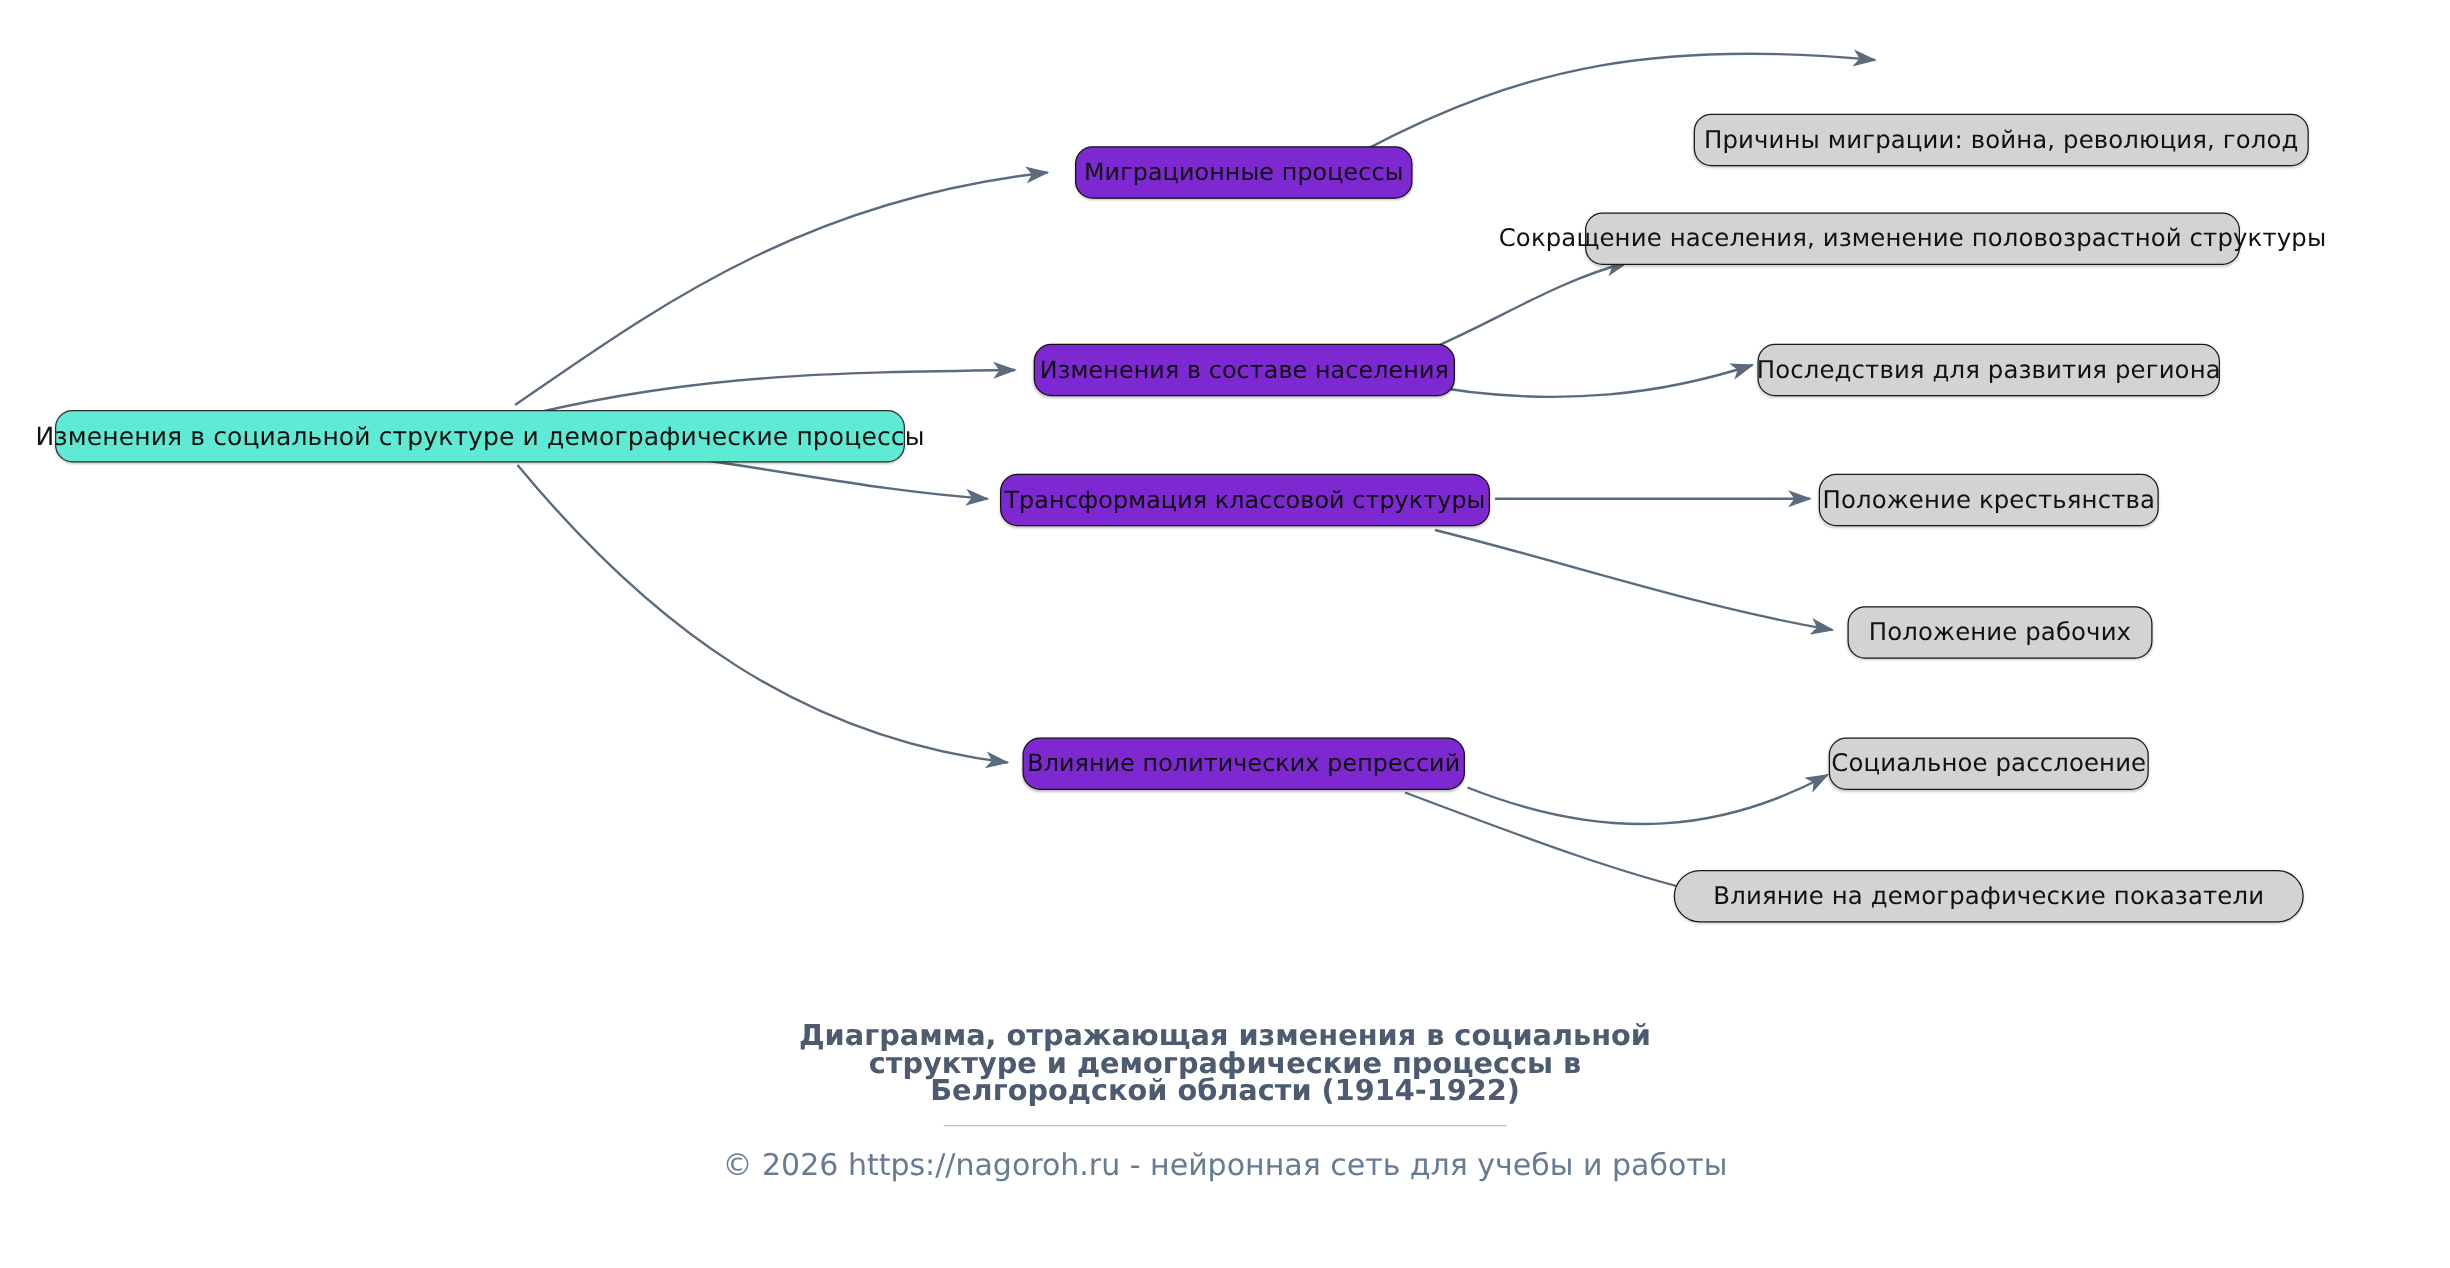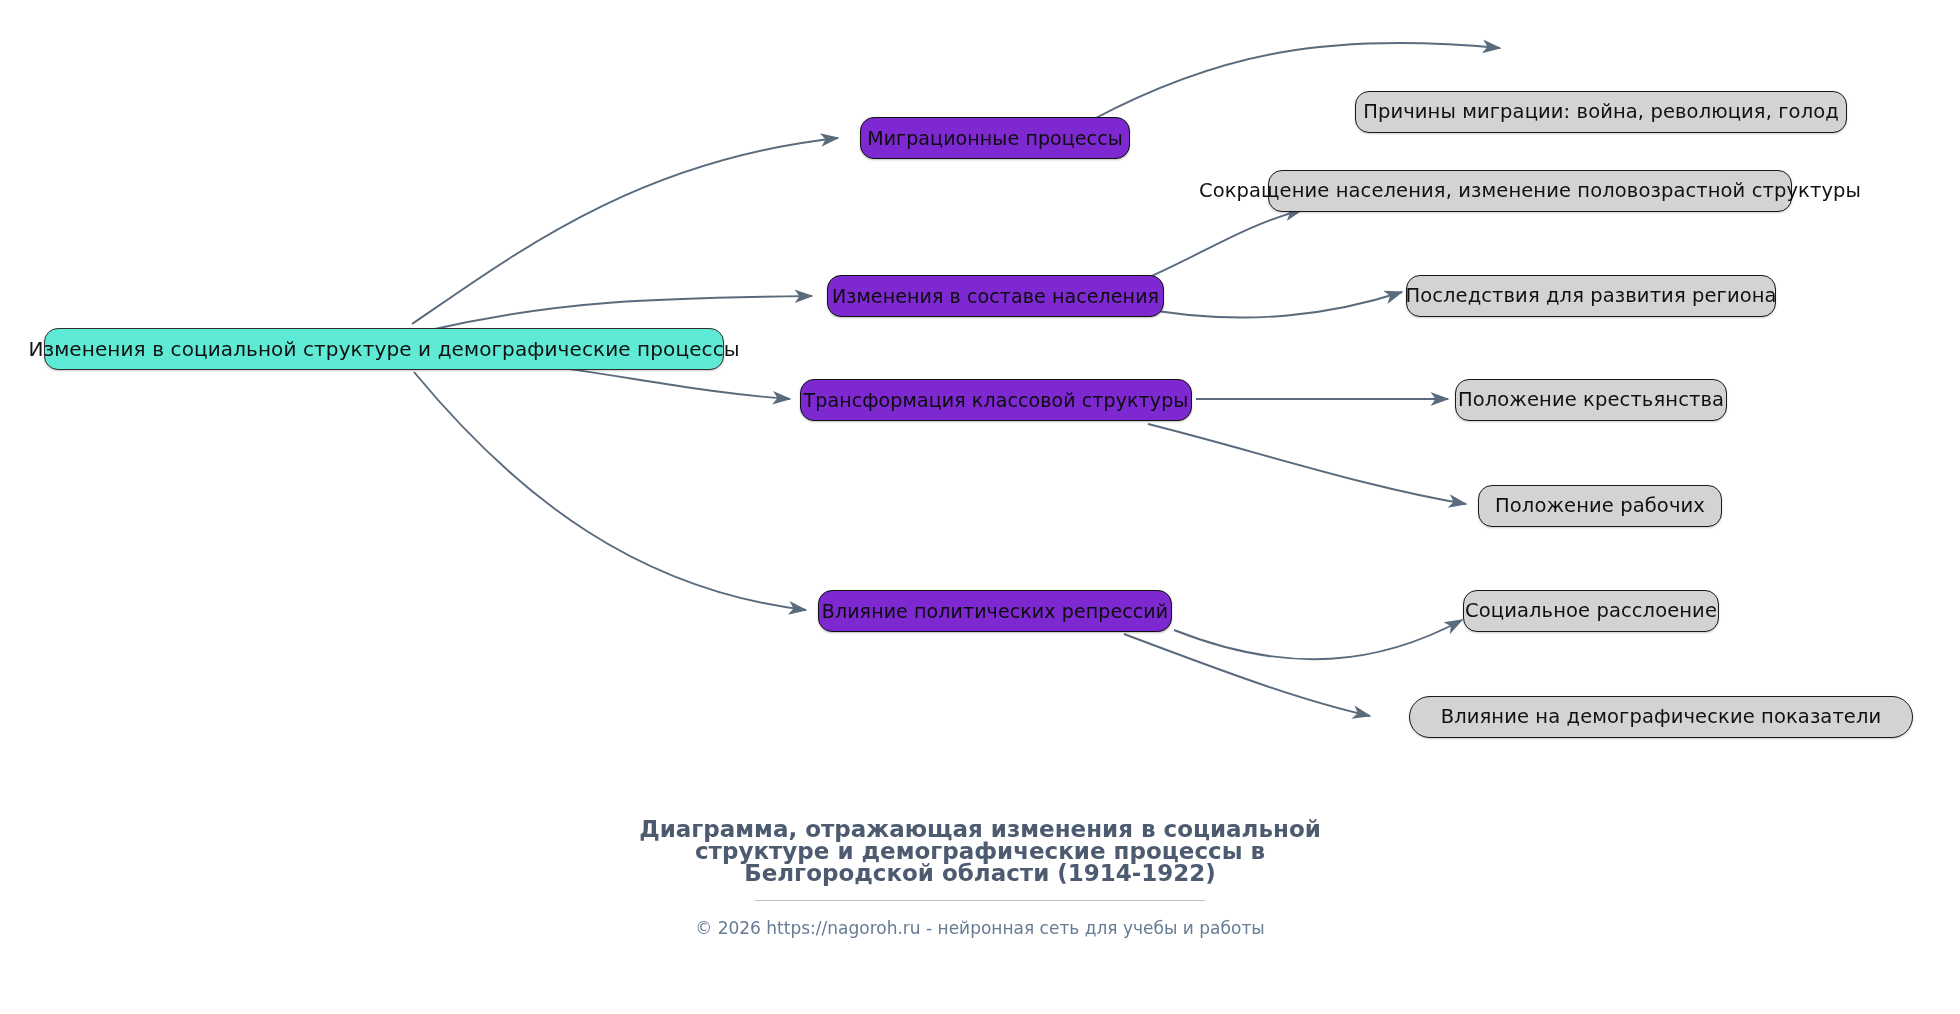--- a/index.html
+++ b/index.html
@@ -86,21 +86,21 @@
     background: #b8c0ca;
     margin: 16px auto 0 auto;
   }
   .footer-line {
     position: absolute;
     left: 0;
     top: 918px;
     width: 1960px;
     text-align: center;
     color: #667b94;
-    font-size: 17px;
+    font-size: 24px;
     font-family: "DejaVu Sans", sans-serif;
   }
 </style>
 </head>
 <body>
 
 <div id="diagram-canvas">
 
   <svg class="edge-layer" viewBox="0 0 1960 1014" width="1960" height="1014" xmlns="http://www.w3.org/2000/svg">
     <defs>
@@ -165,21 +165,21 @@
   </div>
 
   <div class="node node-branch" style="left:818px; top:590px; width:354px; height:42px;">
     <span class="node-label">Влияние политических репрессий</span>
   </div>
 
   <div class="node node-leaf" style="left:1463px; top:590px; width:256px; height:42px;">
     <span class="node-label">Социальное расслоение</span>
   </div>
 
-  <div class="node node-leaf" style="left:1409px; top:696px; width:504px; height:42px;border-radius:21px;">
+  <div class="node node-leaf" style="left:1339px; top:696px; width:504px; height:42px;border-radius:21px;">
     <span class="node-label">Влияние на демографические показатели</span>
   </div>
 
   <div class="caption-block">
     <div class="caption-line">Диаграмма, отражающая изменения в социальной</div>
     <div class="caption-line">структуре и демографические процессы в</div>
     <div class="caption-line">Белгородской области (1914-1922)</div>
     <div class="caption-divider"></div>
   </div>
 

